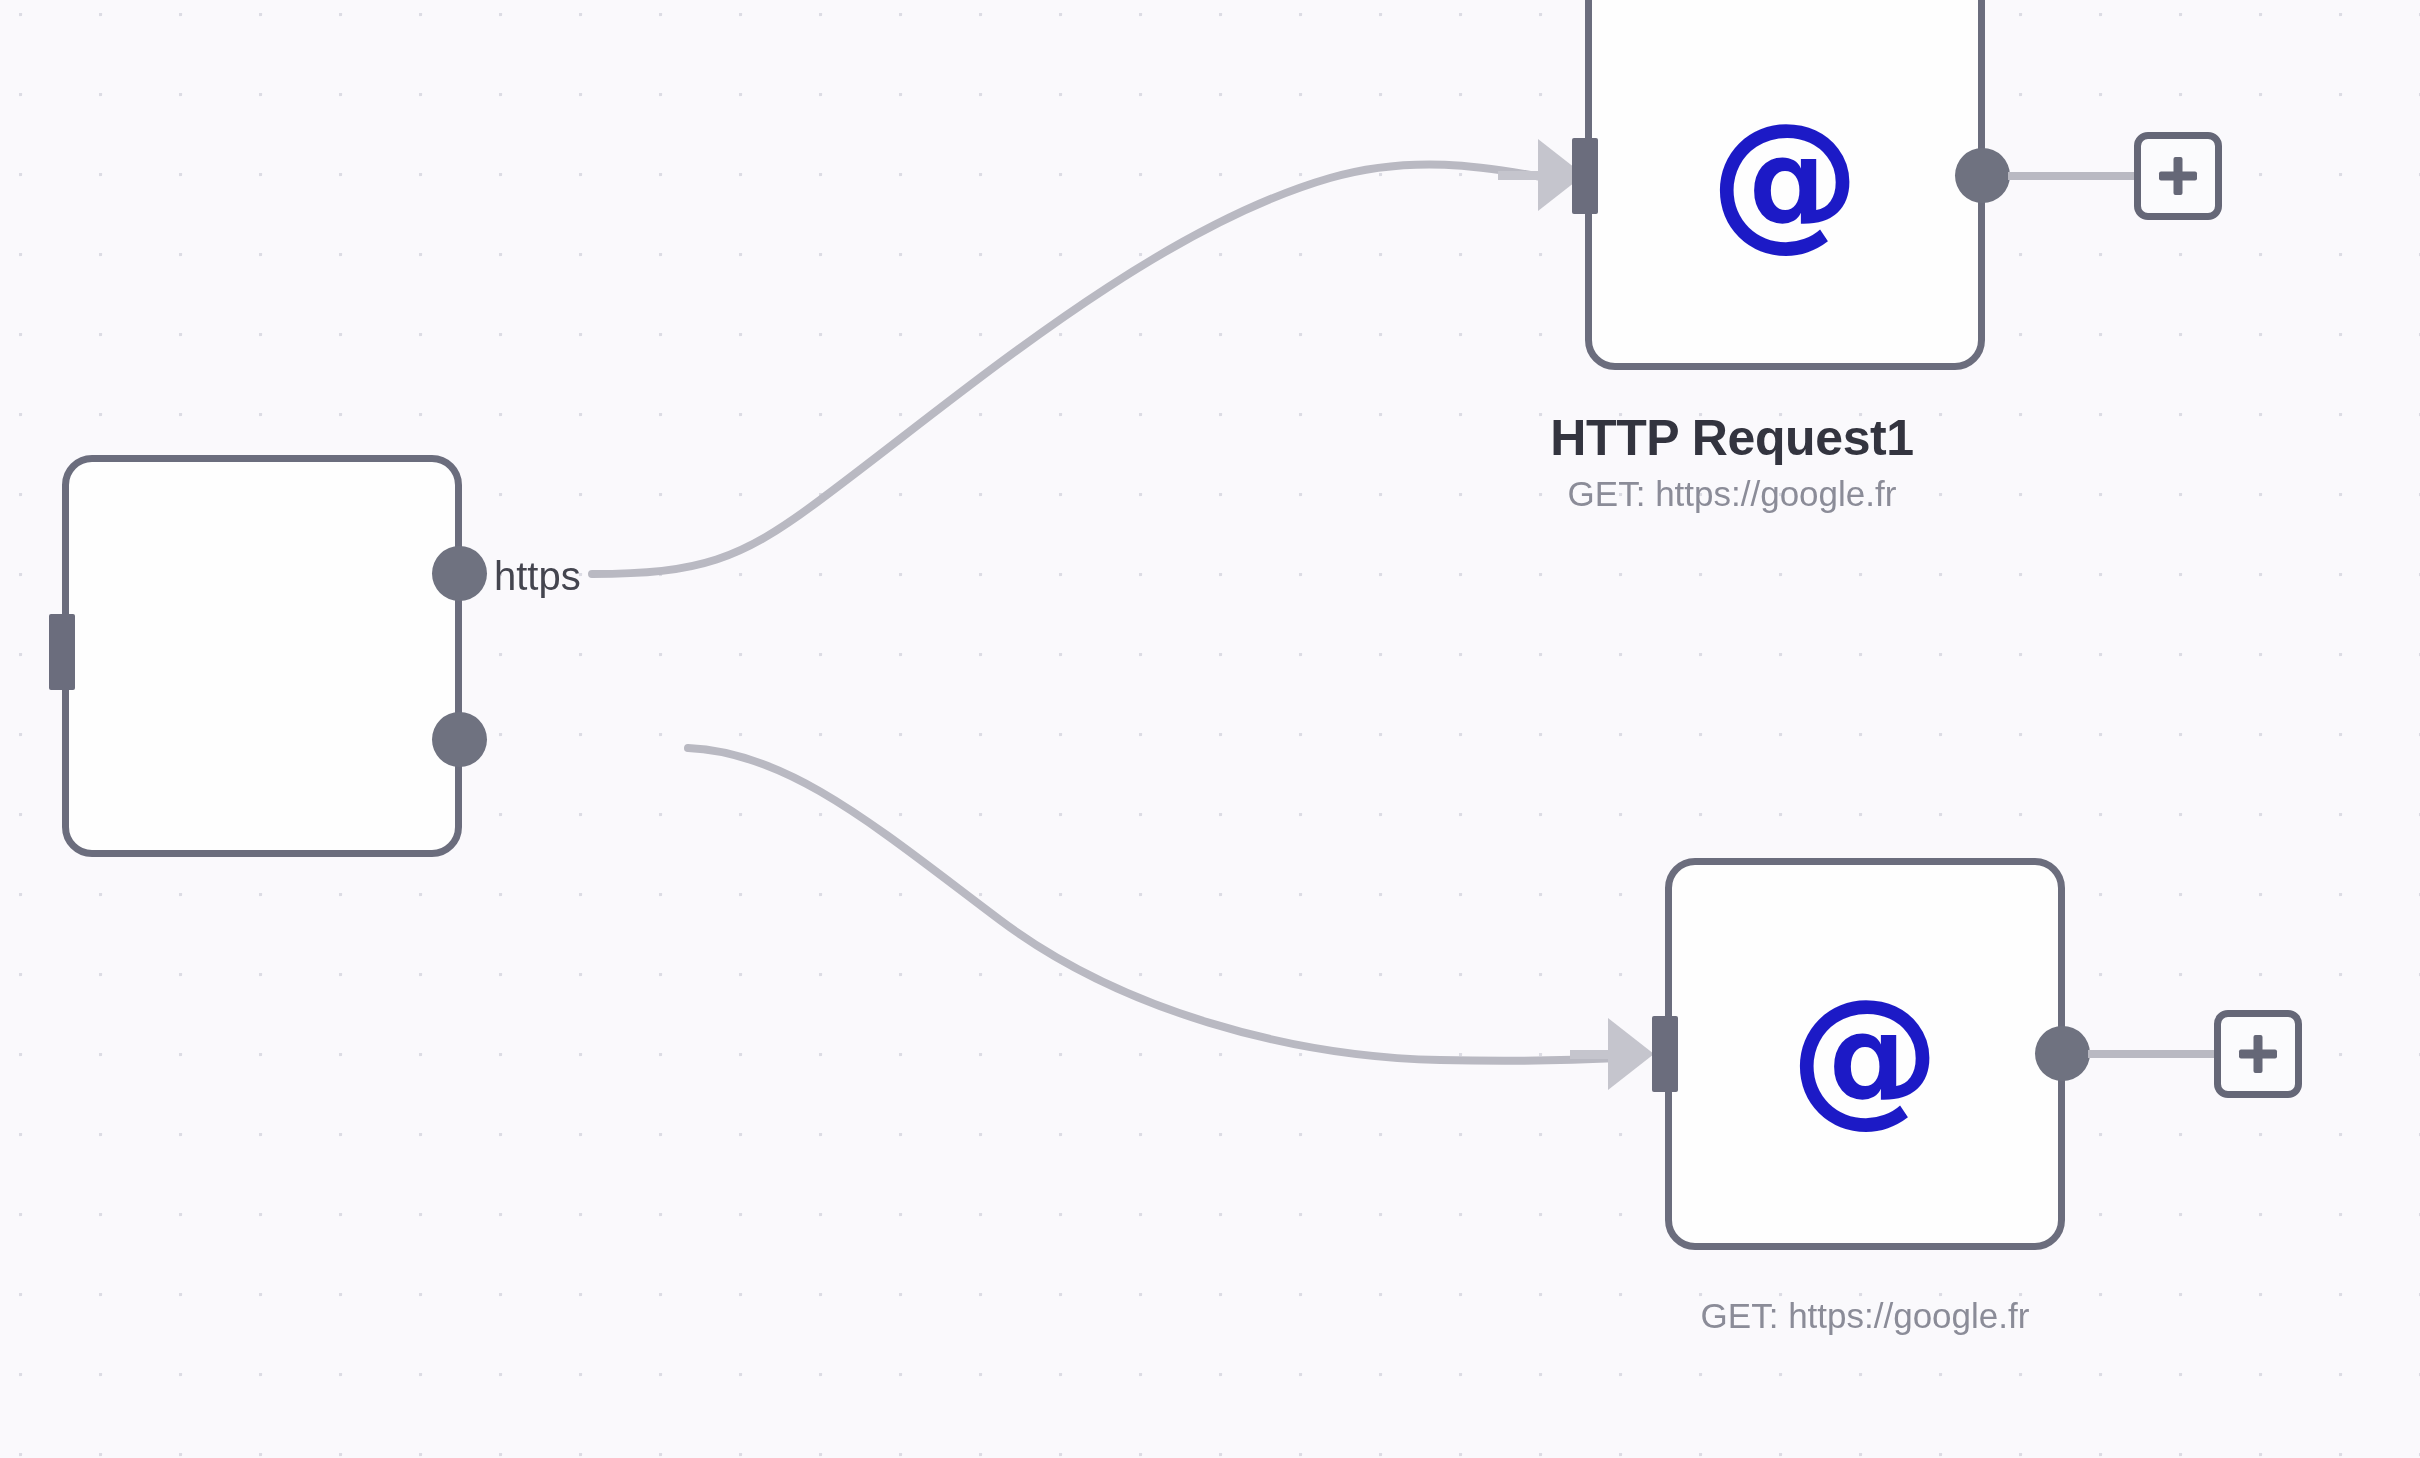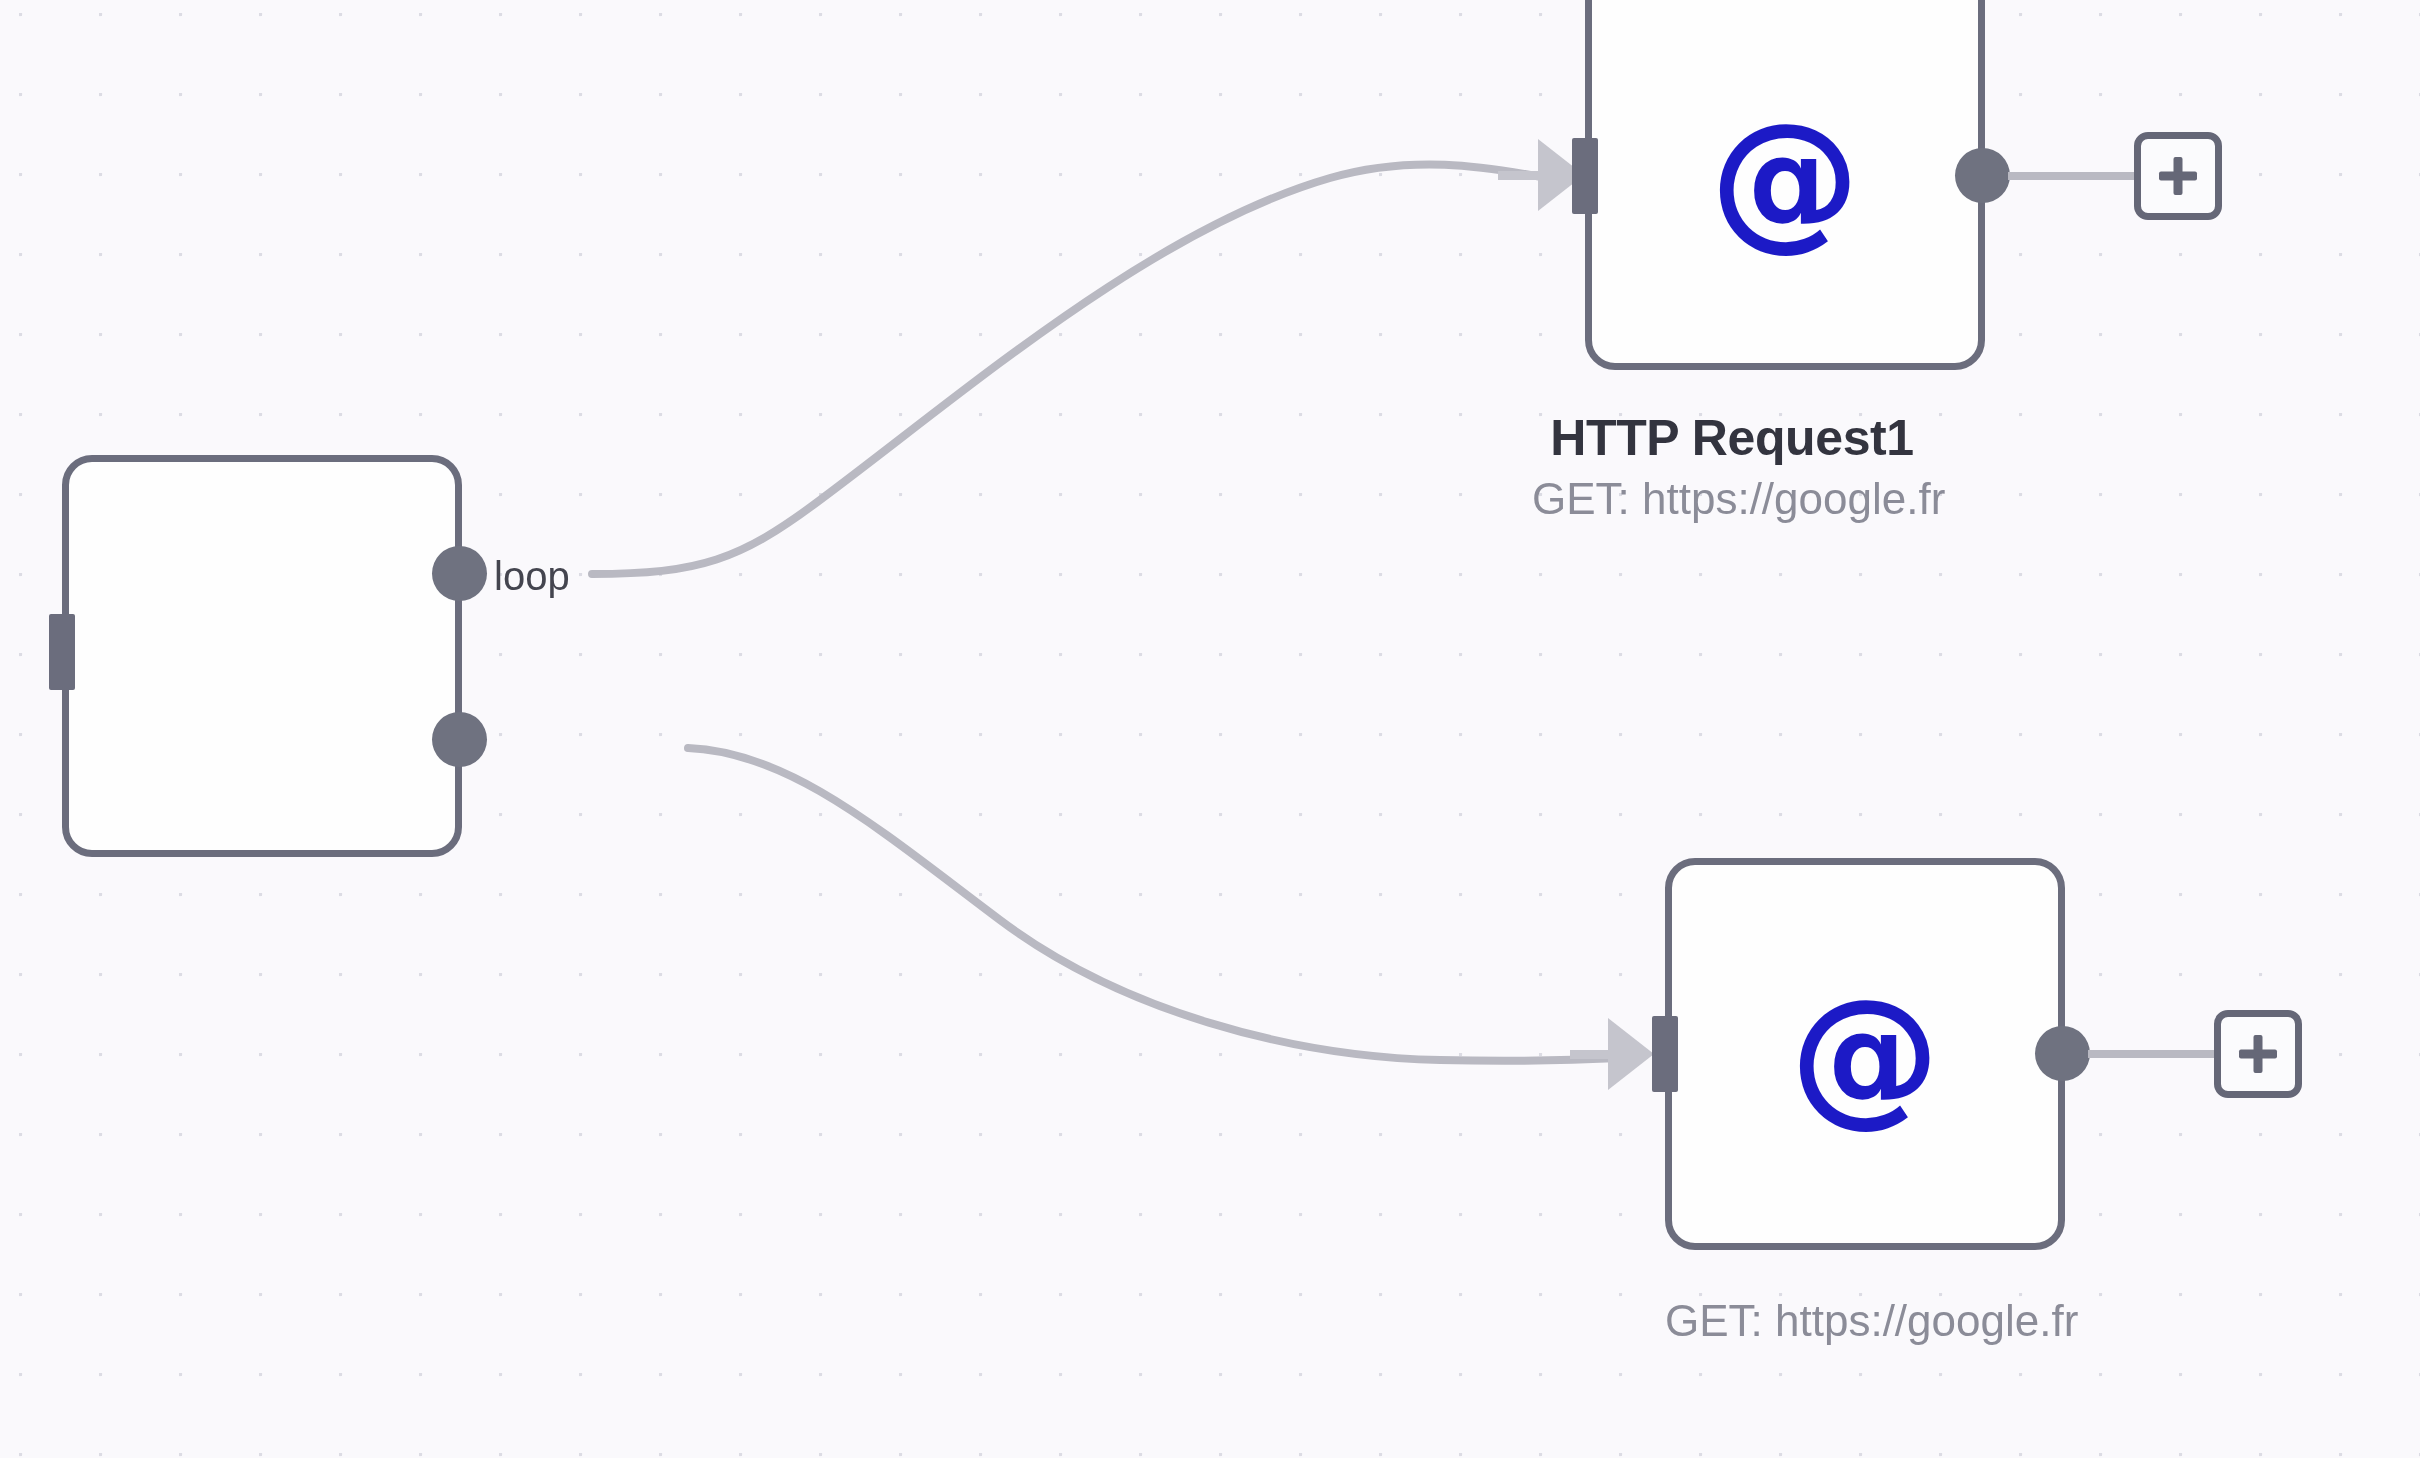--- a/index.html
+++ b/index.html
@@ -108,21 +108,21 @@
     white-space: nowrap;
   }
   .node-title {
     font-size: 50px;
     font-weight: 700;
     color: #33343f;
     line-height: 1.12;
     letter-spacing: -0.4px;
   }
   .node-subtitle {
-    font-size: 44px;
+    font-size: 35px;
     font-weight: 400;
     color: #8b8c98;
     line-height: 1.12;
     margin-top: 8px;
   }
 
   
   .plus-btn {
     position: absolute;
     box-sizing: border-box;
@@ -171,21 +171,21 @@
     <path data-name="connection-error-to-http-request" d="M 688 748 C 790 752, 880 830, 1000 920 C 1120 1010, 1290 1057, 1440 1060 C 1520 1062, 1580 1060, 1620 1058" fill="none" stroke="#b9b9c2" stroke-width="8" stroke-linecap="round"></path>
   </svg>
 
   <div class="node" data-name="node-loop" style="left:62px; top:455px; width:400px; height:402px;">
     <span class="node-icon" data-name="node-icon-empty" style="opacity:0;"></span>
   </div>
 
   <div class="port-rect" data-name="loop-node-input-port" style="left:49px; top:614px;"></div>
 
   <div class="port-circle" data-name="loop-node-output-port-loop" style="left:432px; top:546px;"></div>
-  <div class="port-label plain" data-name="loop-node-output-label-loop" style="left:494px; top:556px;">loop</div>
+  <div class="port-label plain" data-name="loop-node-output-label-loop" style="left:494px; top:556px;">https</div>
 
   <div class="port-circle" data-name="loop-node-output-port-error" style="left:432px; top:712px;"></div>
 
   <div class="node" data-name="node-http-request-1" style="left:1585px; top:-62px; width:400px; height:432px;">
     <span class="node-icon" data-name="at-sign-icon" style="position:relative; top:24px;">@</span>
   </div>
 
   <div class="arrow-stub" data-name="http-request-1-input-stub" style="left:1498px; top:171px; width:44px;"></div>
   <div class="port-arrow" data-name="http-request-1-input-arrow" style="left:1538px; top:139px;"></div>
   <div class="port-rect" data-name="http-request-1-input-port" style="left:1572px; top:138px;"></div>

